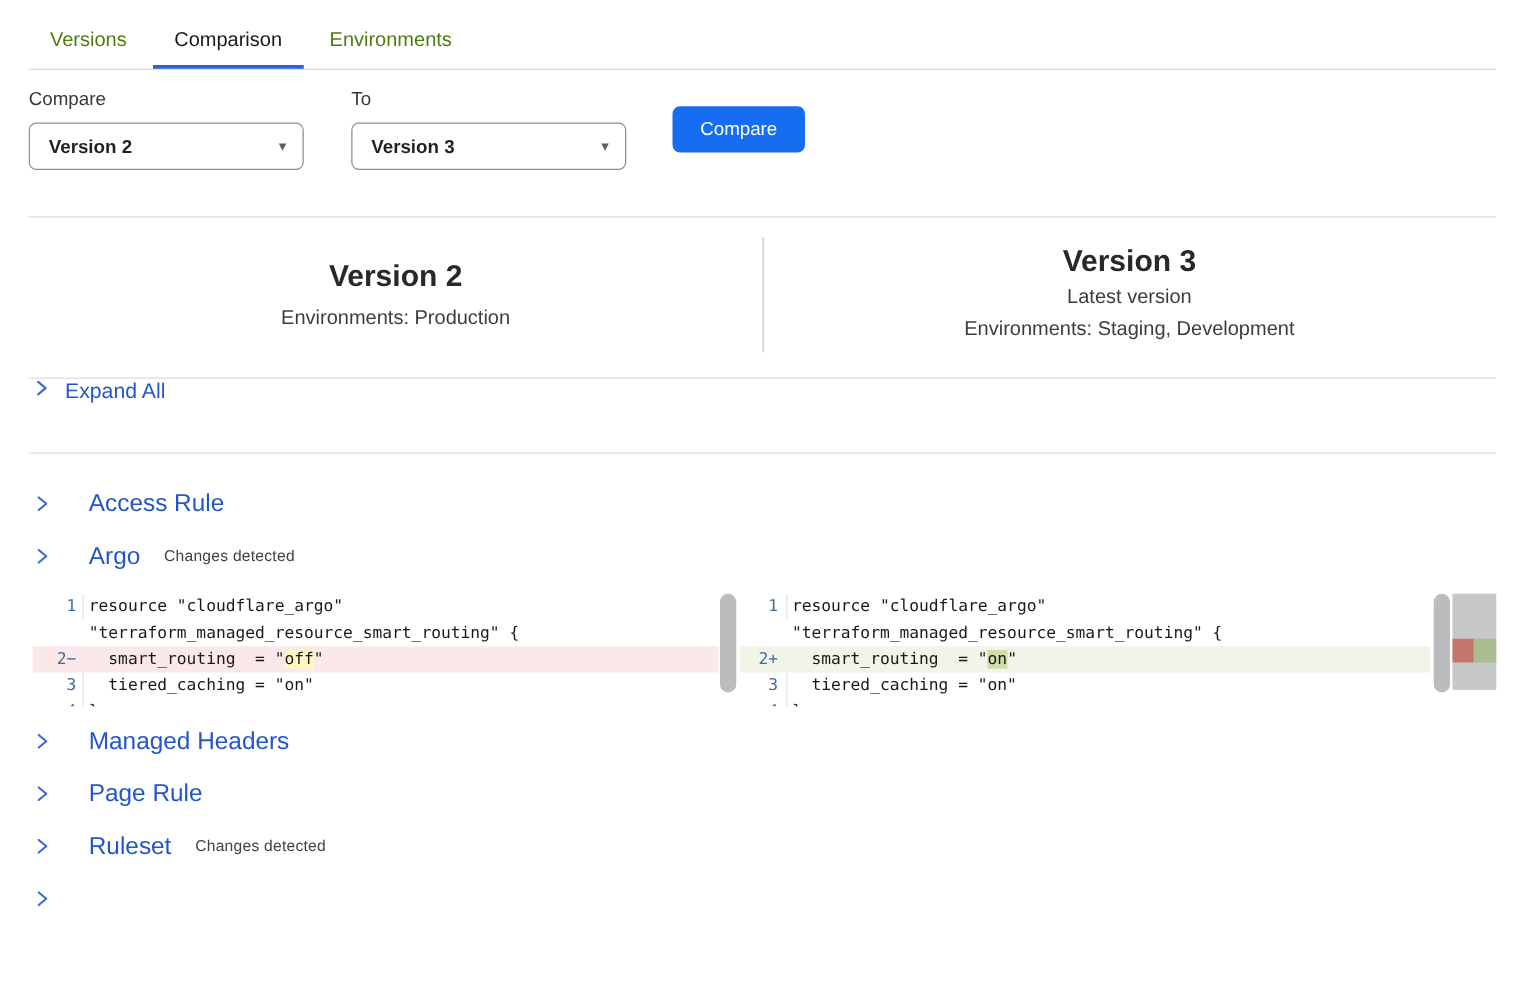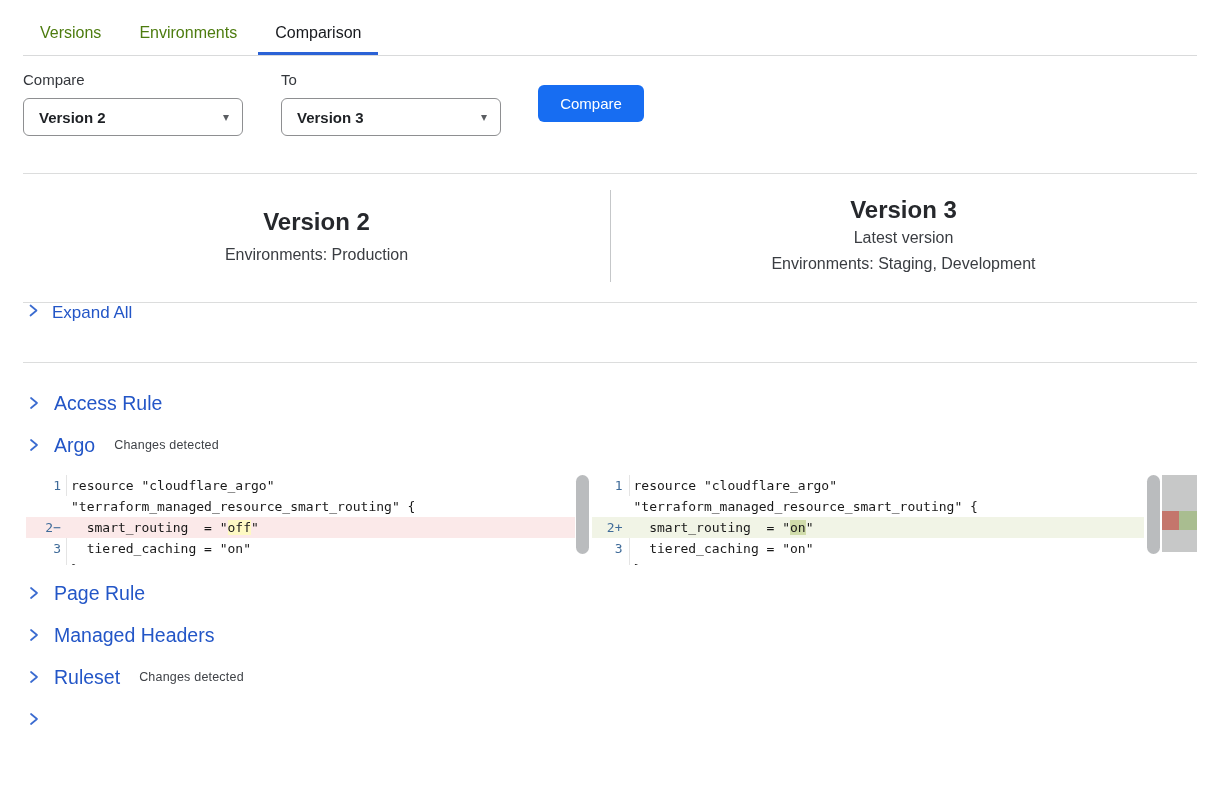--- a/index.html
+++ b/index.html
@@ -45,21 +45,21 @@
   .vdivider { position:absolute; left:50%; top:16px; bottom:20px; width:1px; background:#c5c7c9; }
 
   
   .expand-row { height:60px; border-bottom:1px solid #dcdddd; display:flex; padding-left:5px; cursor:pointer; }
   .expand-label { margin-left:13px; font-size:17px; color:#2356c7; }
   .chev { display:flex; color:#3a6bd0; }
 
   
   .sections { padding-top:27px; }
   .section-row { display:flex; align-items:center; padding-left:5px; margin-bottom:16px; height:26px; cursor:pointer; }
-  .section-label { margin-left:14px; font-size:19.5px; color:#2356c7; }
+  .section-label { margin-left:31px; font-size:19.5px; color:#2356c7; }
   .section-badge { margin-left:19px; font-size:12.5px; color:#3f4247; letter-spacing:.2px; }
 
   
   .diff {
     display:flex; margin:17px 0 15px 3px; height:90px;
     font-family:"DejaVu Sans Mono", monospace; font-size:13px; line-height:21px; color:#191919;
   }
   .pane { overflow:hidden; height:90px; background:#fff; }
   .pane.left  { width:549px; }
   .pane.right { width:553px; margin-left:2px; }
@@ -82,22 +82,22 @@
   .map-removed { width:17px; background:#c4766c; }
   .map-added { flex:1; background:#a9bd90; }
 </style>
 </head>
 <body>
 
 <div class="page">
 
   <nav class="tabs">
     <div class="tab">Versions</div>
+    <div class="tab active">Comparison</div>
     <div class="tab">Environments</div>
-    <div class="tab active">Comparison</div>
   </nav>
 
   <section class="compare-form">
     <div class="field">
       <span class="field-label">Compare</span>
       <div class="select">
         <span>Version 2</span>
         <span class="caret">▾</span>
       </div>
     </div>
@@ -182,30 +182,30 @@
         </div>
       </div>
     </div>
 
     <div class="section-row">
       <span class="chev">
         <svg width="12" height="16" viewBox="0 0 12 16">
             <polyline points="3,3 9,8 3,13" fill="none" stroke="currentColor" stroke-width="1.7" stroke-linecap="round" stroke-linejoin="round"></polyline>
           </svg>
       </span>
+      <span class="section-label">Managed Headers</span>
+    </div>
+
+    <div class="section-row">
+      <span class="chev">
+        <svg width="12" height="16" viewBox="0 0 12 16">
+            <polyline points="3,3 9,8 3,13" fill="none" stroke="currentColor" stroke-width="1.7" stroke-linecap="round" stroke-linejoin="round"></polyline>
+          </svg>
+      </span>
       <span class="section-label">Page Rule</span>
-    </div>
-
-    <div class="section-row">
-      <span class="chev">
-        <svg width="12" height="16" viewBox="0 0 12 16">
-            <polyline points="3,3 9,8 3,13" fill="none" stroke="currentColor" stroke-width="1.7" stroke-linecap="round" stroke-linejoin="round"></polyline>
-          </svg>
-      </span>
-      <span class="section-label">Managed Headers</span>
     </div>
 
     <div class="section-row">
       <span class="chev">
         <svg width="12" height="16" viewBox="0 0 12 16">
             <polyline points="3,3 9,8 3,13" fill="none" stroke="currentColor" stroke-width="1.7" stroke-linecap="round" stroke-linejoin="round"></polyline>
           </svg>
       </span>
       <span class="section-label">Ruleset</span>
       <span class="section-badge">Changes detected</span>

